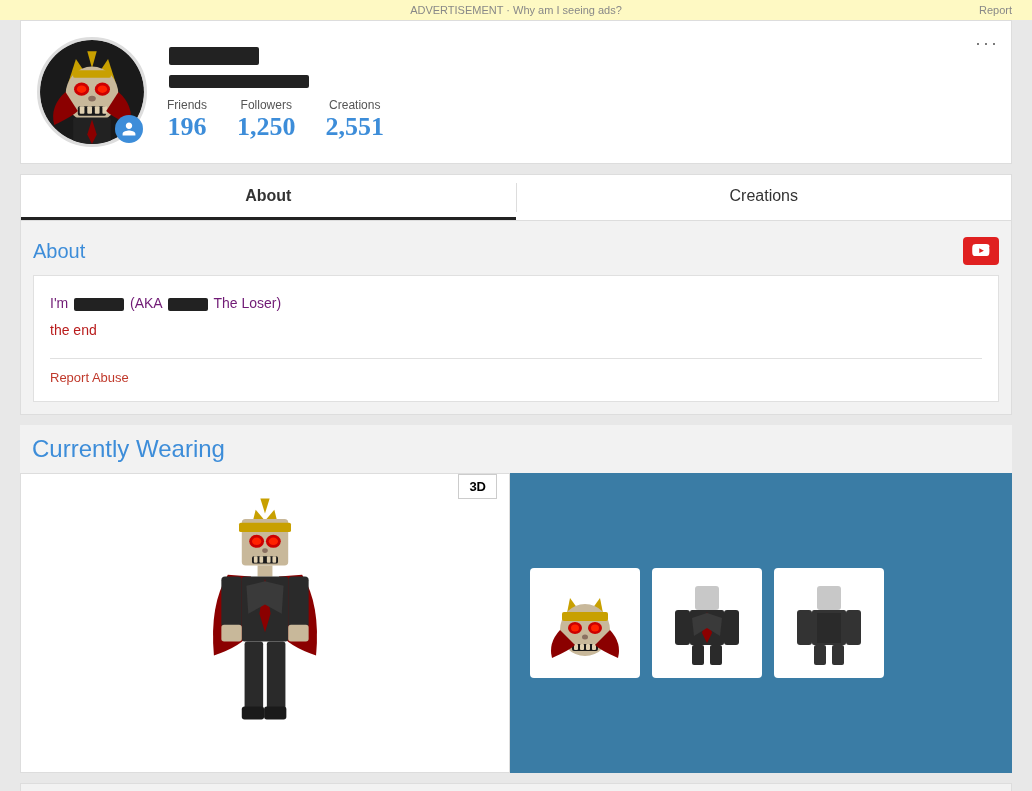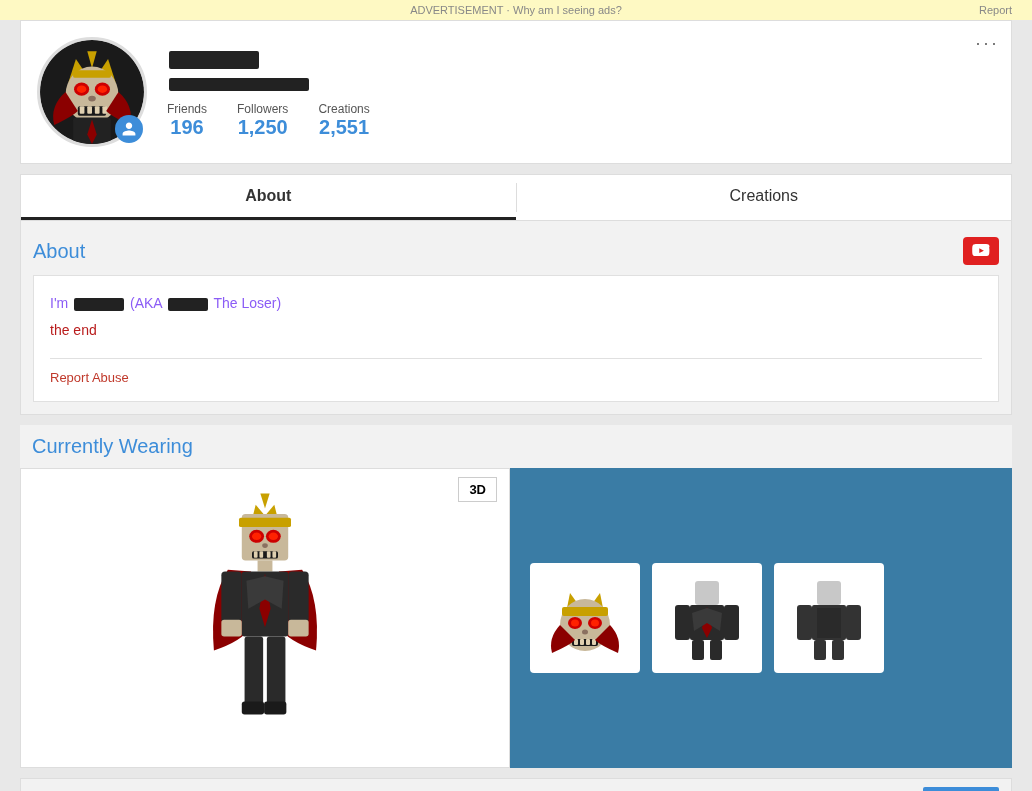--- a/index.html
+++ b/index.html
@@ -95,23 +95,24 @@
       gap: 30px;
     }
     .stat-item {
       text-align: center;
     }
     .stat-label {
       font-size: 12px;
       color: #555;
     }
     .stat-value {
-      font-size: 20px;
+      font-size: 26px;
       color: #3d8dd9;
       font-weight: bold;
+      font-family: Liberation Serif, serif;
     }
 
     .profile-more-btn {
       position: absolute;
       top: 12px;
       right: 12px;
       font-size: 18px;
       color: #666;
       cursor: pointer;
       letter-spacing: 2px;
@@ -179,21 +180,21 @@
     }
 
     .about-content-box {
       background: #fff;
       margin: 0 12px 12px 12px;
       padding: 16px;
       border: 1px solid #e0e0e0;
     }
     .about-text {
       font-size: 14px;
-      color: #8b5cf6;
+      color: #701a75;
       margin-bottom: 8px;
       line-height: 1.6;
     }
     .about-end {
       font-size: 14px;
       color: #b91c1c;
       margin-bottom: 20px;
     }
     .report-abuse-row {
       text-align: left;
@@ -208,40 +209,40 @@
       text-decoration: none;
     }
 
     
     .wearing-section {
       background: #f2f2f2;
       margin: 10px 20px 0 20px;
       padding: 10px 0 0 0;
     }
     .wearing-title {
-      font-size: 20px;
+      font-size: 24px;
       color: #3d8dd9;
       padding: 0 12px 10px 12px;
     }
 
     .wearing-body {
       display: flex;
     }
     .wearing-3d-panel {
       width: 490px;
       height: 300px;
       background: #fff;
       border: 1px solid #ddd;
       position: relative;
       overflow: hidden;
       flex-shrink: 0;
     }
     .btn-3d {
       position: absolute;
-      top: 8px;
+      top: 0;
       right: 12px;
       background: #fff;
       border: 1px solid #ccc;
       padding: 4px 10px;
       font-size: 13px;
       font-weight: bold;
       cursor: pointer;
     }
     .character-display {
       width: 100%;

